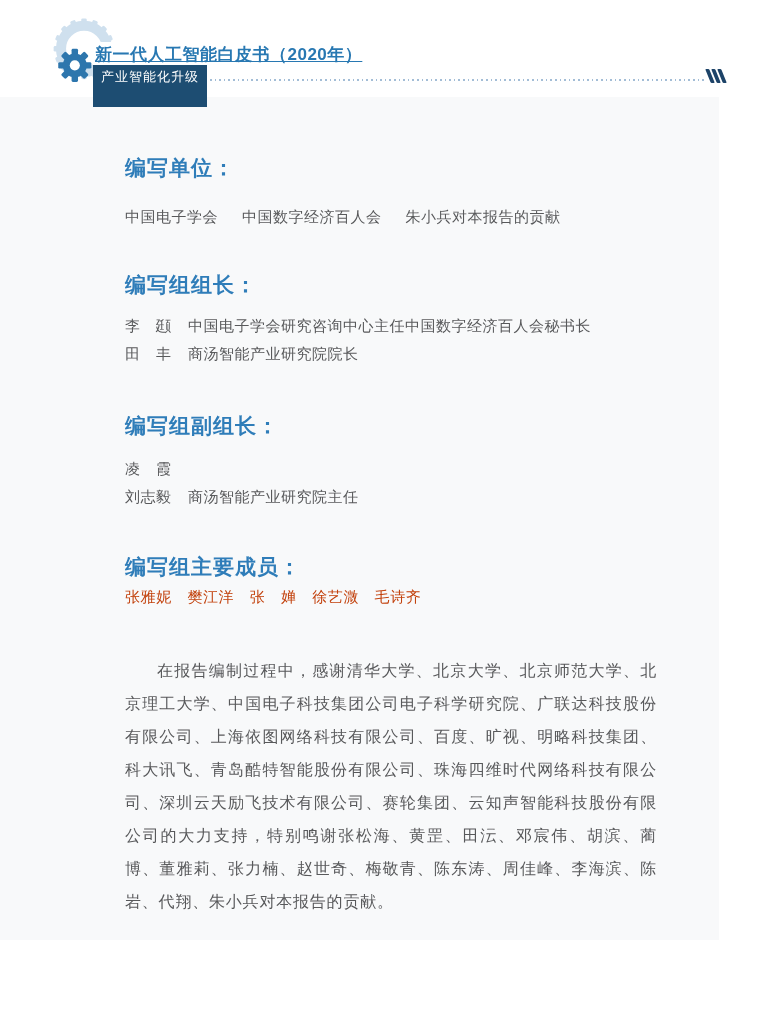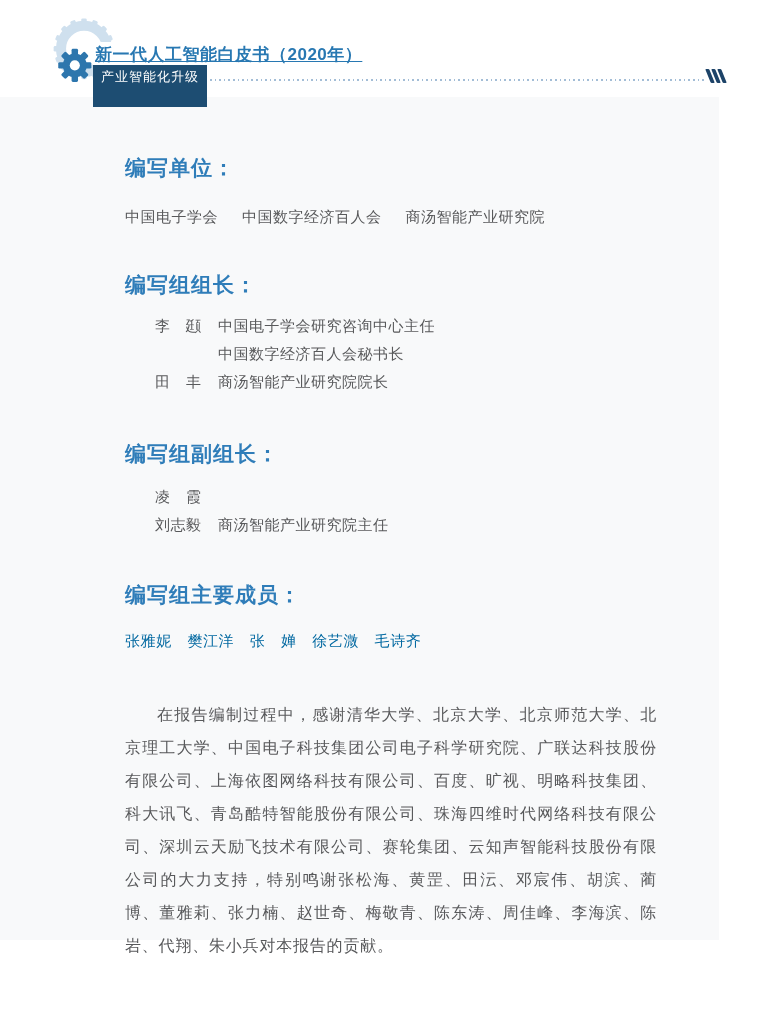--- a/index.html
+++ b/index.html
@@ -38,23 +38,23 @@
     color:#2f7db9;font-size:21px;font-weight:bold;letter-spacing:1px;
     line-height:26px;white-space:nowrap;
   }
   .units-row{margin-top:27px;display:flex;gap:24px;font-size:15px;color:#58595b;letter-spacing:0.5px;white-space:nowrap;align-items:center;}
   .mt-h2{margin-top:45px;}
   .mt-h3{margin-top:45px;}
   .mt-h4{margin-top:43px;}
   .entries{margin-top:14px;font-size:15px;color:#58595b;letter-spacing:0.5px;}
   .entries.tight{margin-top:16px;}
   .entry{display:flex;line-height:28px;}
-  .entry-name{width:47px;margin-right:16px;white-space:pre;flex:none;margin-left:30px;}
-  .entry-roles{display:flex;flex-direction:column;}
-  .members-row{margin-top:24px;font-size:15px;color:#0369a1;letter-spacing:0.6px;white-space:pre;}
+  .entry-name{width:47px;margin-right:16px;white-space:pre;flex:none;}
+  .entry-roles{display:flex;}
+  .members-row{margin-top:8px;font-size:15px;color:#c2410c;letter-spacing:0.6px;white-space:pre;}
   .ack{
     margin-top:47px;font-size:16px;color:#58595b;line-height:33px;
     text-align:justify;text-indent:2em;letter-spacing:0.8px;width:532px;
   }
   .footer-space{width:778px;height:84px;background:#ffffff;}
 </style>
 </head>
 <body>
 
 <div class="header">
@@ -103,21 +103,21 @@
       <i></i>
     </div>
 </div>
 
 <div class="content">
 
   <div class="sec-heading">编写单位：</div>
   <div class="units-row">
     <span>中国电子学会</span>
     <span>中国数字经济百人会</span>
-    <span>商汤智能产业研究院</span>
+    <span>朱小兵对本报告的贡献</span>
   </div>
 
   <div class="sec-heading mt-h2">编写组组长：</div>
   <div class="entries">
     <div class="entry">
       <span class="entry-name">李　颋</span>
       <span class="entry-roles">
         <span>中国电子学会研究咨询中心主任</span>
         <span>中国数字经济百人会秘书长</span>
       </span>

